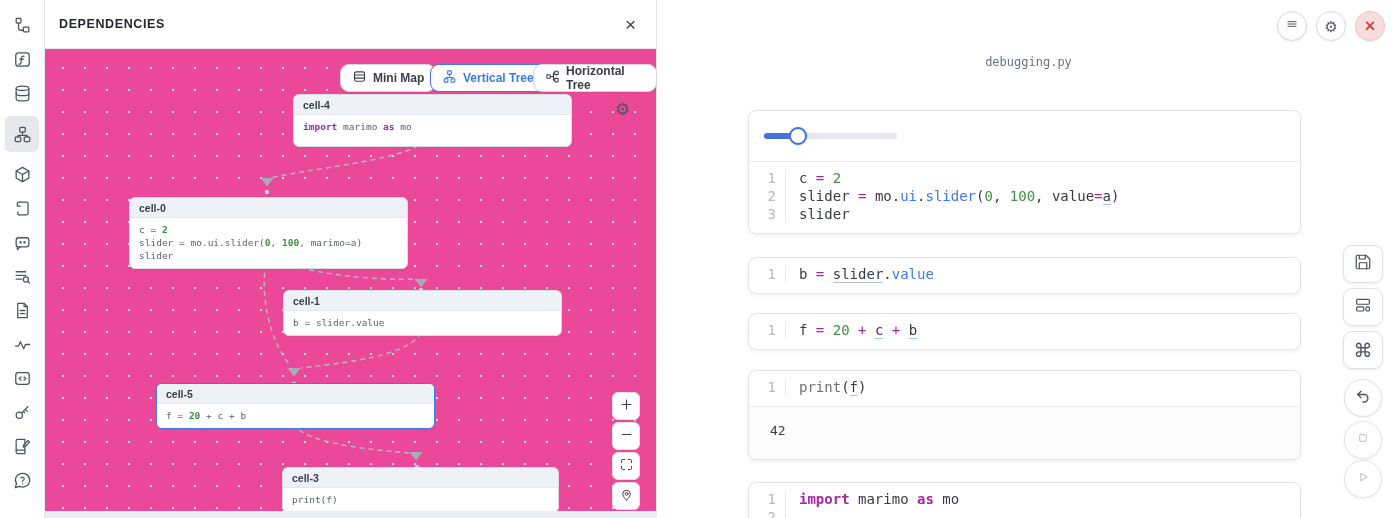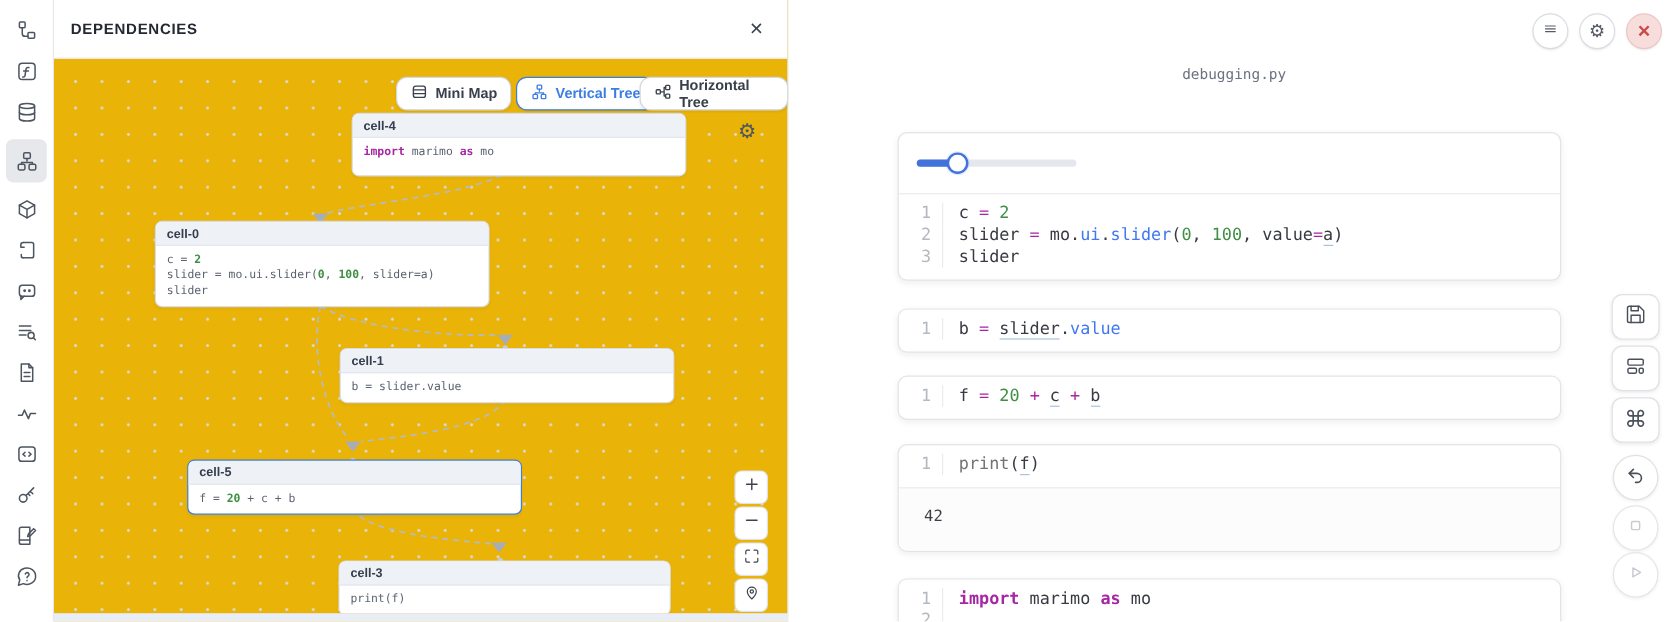--- a/index.html
+++ b/index.html
@@ -15,21 +15,21 @@
     padding-top:14px;box-sizing:border-box;gap:11px;
   }
   .sb-item{
     width:34px;height:23px;display:flex;align-items:center;justify-content:center;
     border-radius:6px;color:#4d5560;cursor:pointer;flex:0 0 auto;
   }
   .sb-item.sel{background:#e7e8ec;padding:6px 0;height:24px;}
   .sb-item svg{width:19px;height:19px;display:block;}
   
   .dep-panel{
-    position:absolute;left:45px;top:0;width:612px;height:518px;background:#eab308;
+    position:absolute;left:45px;top:0;width:612px;height:518px;background:#ec4899;
     border-right:1px solid #e4e5e9;box-sizing:border-box;
   }
   .dep-header{
     height:48px;border-bottom:1px solid #e8e9ec;display:flex;align-items:center;
     padding:0 14px;justify-content:space-between;background:#fff;position:relative;z-index:5;
   }
   .dep-title{font-size:12.5px;font-weight:bold;letter-spacing:.6px;color:#232832;}
   .dep-close{font-size:19px;color:#3c4250;cursor:pointer;line-height:1;padding:2px 6px;}
   .graph-area{
     position:absolute;left:0;top:48px;width:612px;height:463px;overflow:hidden;
@@ -281,25 +281,25 @@
         <circle cx="372" cy="419" r="2.3" class="port"></circle>
       </svg>
     <div id="graph-nodes">
         <div class="gnode" style="left: 248px; top: 18px; width: 277px; margin-top: 28px;">
           <div class="ghead">cell-4</div>
           <div class="gbody">
             <div class="gline"><span class="tk-k">import</span><span class="tk-g"> marimo </span><span class="tk-k">as</span><span class="tk-g"> mo</span></div>
             <div class="gline blank"></div>
           </div>
         </div>
-        <div class="gnode" style="left: 84px; top: 136px; width: 277px;">
+        <div class="gnode" style="left: 84px; top: 149px; width: 277px;">
           <div class="ghead">cell-0</div>
           <div class="gbody">
             <div class="gline"><span class="tk-g">c = </span><span class="tk-n">2</span></div>
-            <div class="gline"><span class="tk-g">slider = mo.ui.slider(</span><span class="tk-n">0</span><span class="tk-g">, </span><span class="tk-n">100</span><span class="tk-g">, slider=a)</span></div>
+            <div class="gline"><span class="tk-g">slider = mo.ui.slider(</span><span class="tk-n">0</span><span class="tk-g">, </span><span class="tk-n">100</span><span class="tk-g">, marimo=a)</span></div>
             <div class="gline"><span class="tk-g">slider</span></div>
           </div>
         </div>
         <div class="gnode" style="left: 238px; top: 242px; width: 277px;">
           <div class="ghead">cell-1</div>
           <div class="gbody">
             <div class="gline"><span class="tk-g">b = slider.value</span></div>
           </div>
         </div>
         <div class="gnode gsel" style="left: 111px; top: 335px; width: 277px;">
@@ -309,21 +309,21 @@
           </div>
         </div>
         <div class="gnode" style="left: 237px; top: 419px; width: 275px;">
           <div class="ghead">cell-3</div>
           <div class="gbody">
             <div class="gline"><span class="tk-g">print(f)</span></div>
           </div>
         </div>
       </div>
     <div id="graph-toolbar">
-        <div class="tbtn" style="left: 285px; top: 16px;">
+        <div class="tbtn" style="left: 295px; top: 16px;">
           <span class="ic"><svg viewBox="0 0 24 24" fill="none" stroke="currentColor" stroke-width="1.8" stroke-linecap="round" stroke-linejoin="round">
               <rect x="4" y="4.5" width="16" height="15" rx="3"></rect>
               <path d="M4 9.5h16M4 14.5h16"></path>
             </svg></span>
           <span>Mini Map</span>
         </div>
         <div class="tbtn active" style="left: 385px; top: 16px;">
           <span class="ic"><svg viewBox="0 0 24 24" fill="none" stroke="currentColor" stroke-width="1.8" stroke-linecap="round" stroke-linejoin="round">
               <rect x="9" y="3" width="6" height="5.5" rx="1.2"></rect>
               <rect x="3.5" y="15.5" width="6" height="5.5" rx="1.2"></rect>

